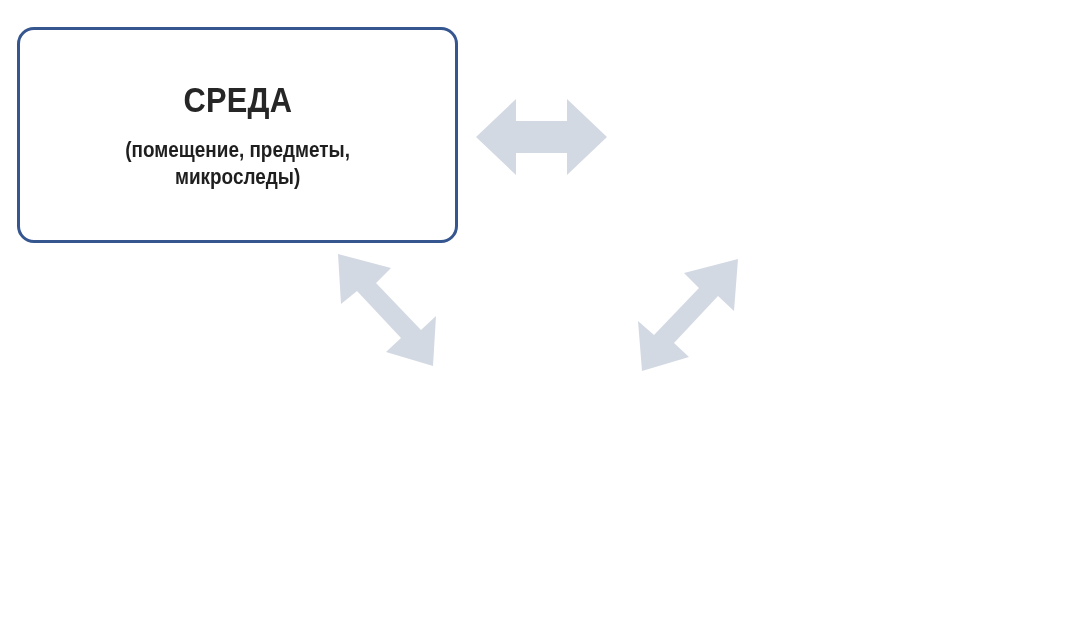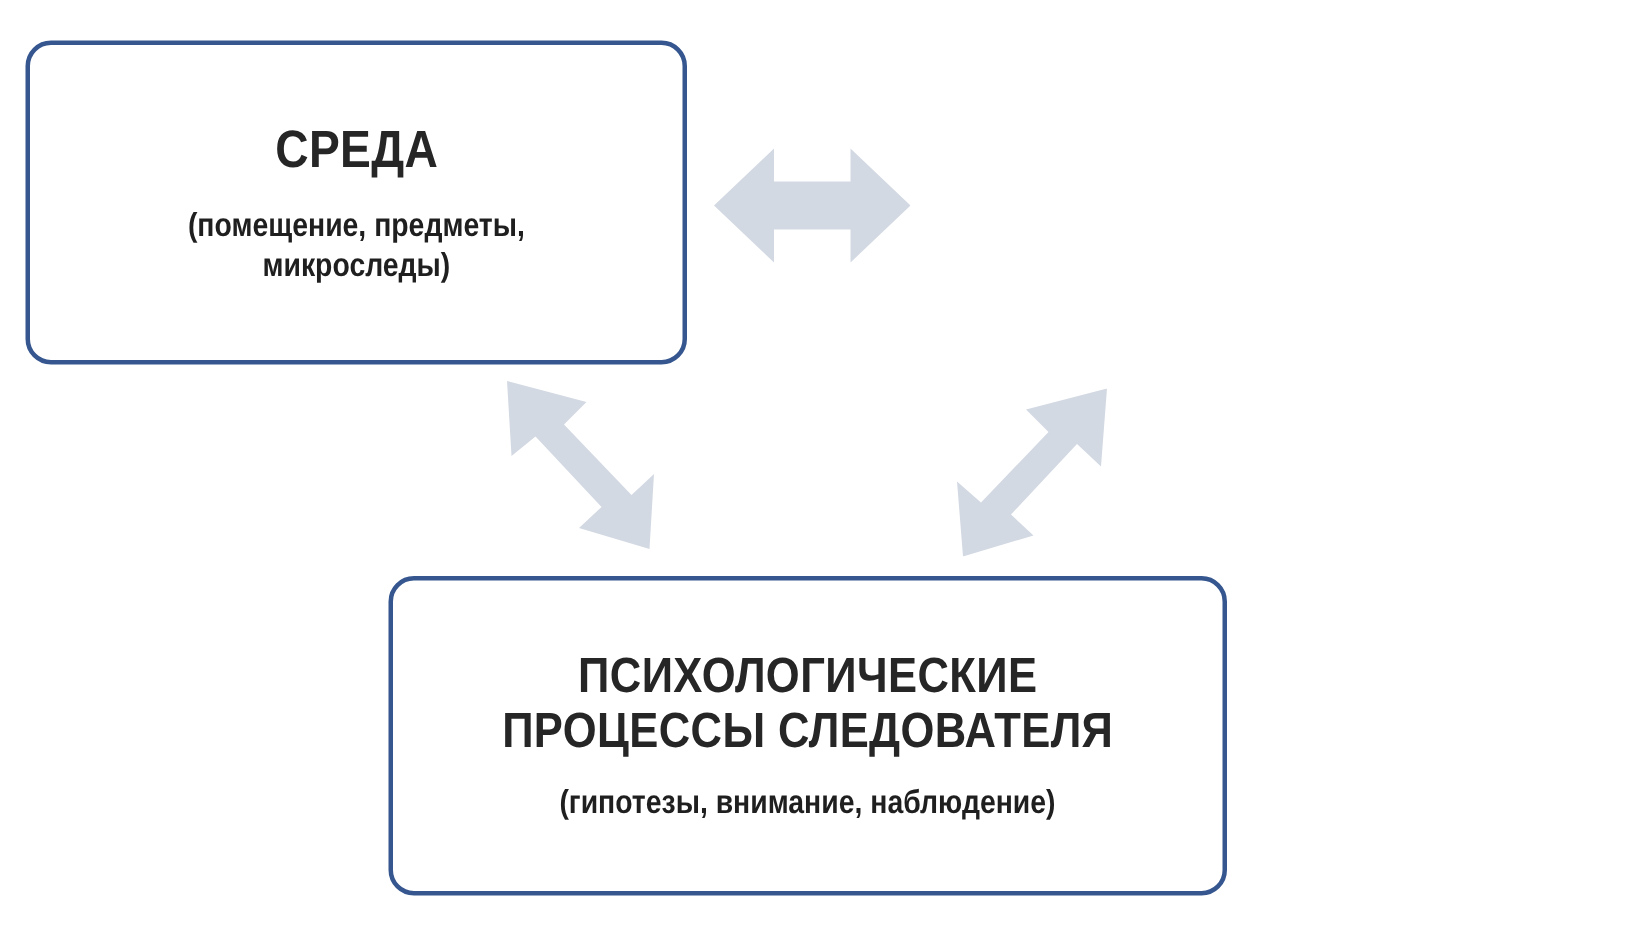--- a/index.html
+++ b/index.html
@@ -94,25 +94,20 @@
 
 <div id="canvas">
 
   <div class="node-box" id="box-environment">
     <div class="node-title">СРЕДА</div>
     <div class="node-subtitle">(помещение, предметы,
 микроследы)</div>
   </div>
 
 
-  <div class="node-box" id="box-psych">
-    <div class="node-title">ПСИХОЛОГИЧЕСКИЕ
-ПРОЦЕССЫ СЛЕДОВАТЕЛЯ</div>
-    <div class="node-subtitle">(гипотезы, внимание, наблюдение)</div>
-  </div>
 
   <div class="arrow" id="arrow-env-behavior">
     <svg viewBox="0 0 131 80" preserveAspectRatio="none">
       <polygon points="0,40 40,2 40,24 91,24 91,2 131,40 91,78 91,56 40,56 40,78" fill="#D3D9E3"></polygon>
     </svg>
   </div>
 
   <div class="arrow" id="arrow-env-psych">
     <svg viewBox="0 0 100 112" preserveAspectRatio="none">
       <polygon points="2,0 55,14 40,29 85,76 100,62 97,112 50,98 65,84 21,37 5,50" fill="#D3D9E3"></polygon>

